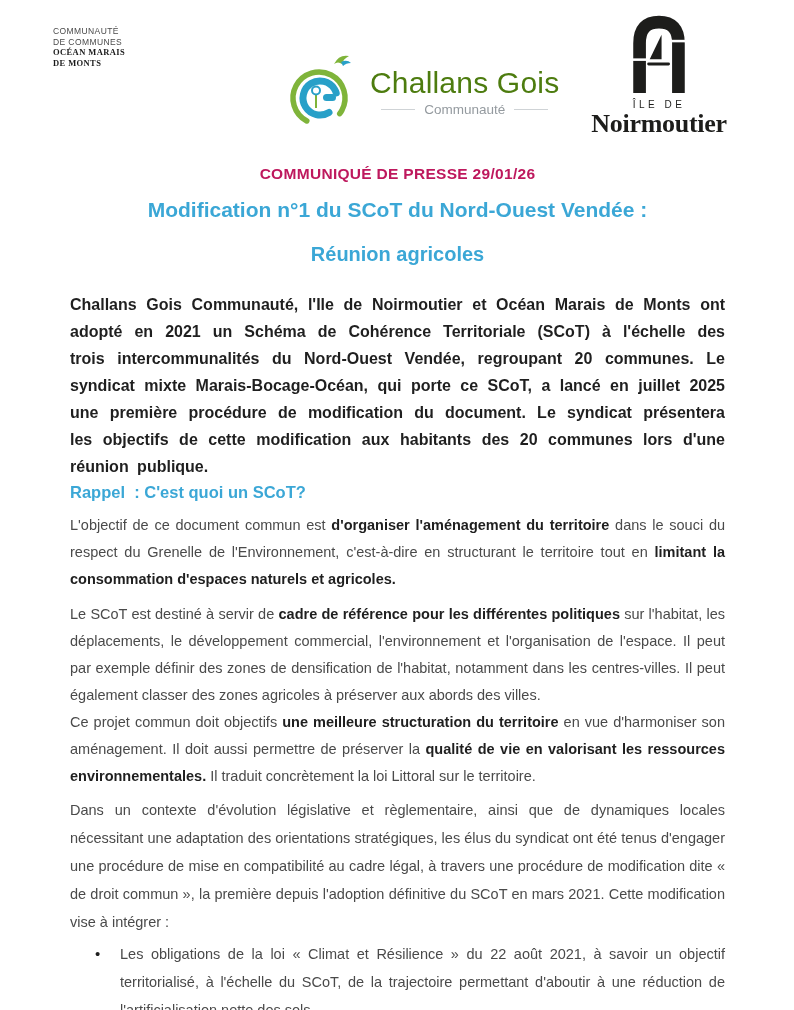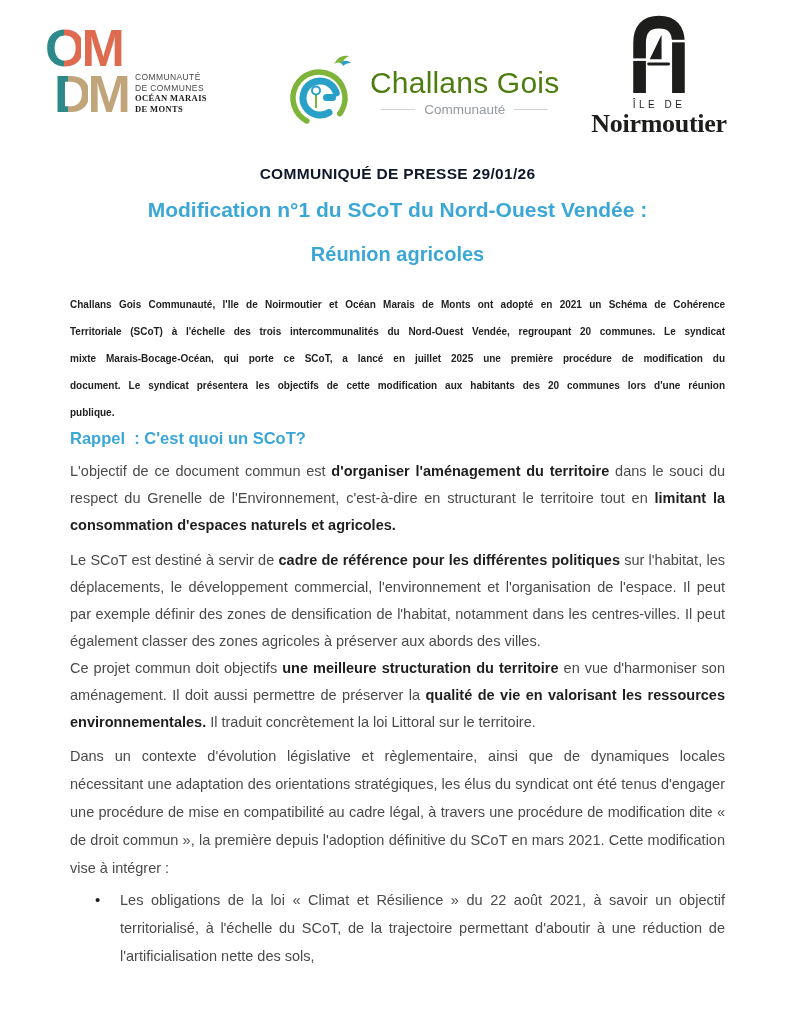--- a/index.html
+++ b/index.html
@@ -43,50 +43,46 @@
 
   
   .noirmoutier { position:absolute; right:52px; top:12px; text-align:center; width:166px; }
   .nm-glyph { width:76px; height:86px; display:block; margin:0 auto; }
   .nm-top { margin-top:1px; font-size:10px; letter-spacing:3.5px; color:#1d1d1b; font-weight:500; }
   .nm-name { font-family:"Liberation Serif", serif; font-weight:700; font-size:26px;
              line-height:27px; color:#1d1d1b; letter-spacing:-0.3px; }
 
   
   .content { position:absolute; left:70px; right:69px; top:165px; }
-  .press-label { font-size:15.5px; font-weight:700; text-align:center; color:#0f172a; letter-spacing:.3px; line-height:18px; }
+  .press-label { font-size:15.5px; font-weight:700; text-align:center; color:#be185d; letter-spacing:.3px; line-height:18px; }
   .title1 { margin-top:12px; font-size:21px; font-weight:700; text-align:center; color:#3BA7D6; line-height:30px; }
   .title2 { margin-top:14px; font-size:20px; font-weight:700; text-align:center; color:#3BA7D6; line-height:30px; }
 
   .para { font-size:14.5px; line-height:27px; text-align:justify; color:#4a4a4a; }
   .para .seg-b { font-weight:700; color:#1f1f1f; }
-  .intro { margin-top:22px; font-size:10px; font-weight:700; color:#1f1f1f; word-spacing:4px; }
+  .intro { margin-top:22px; font-size:16px; font-weight:700; color:#1f1f1f; word-spacing:4px; }
   .sec { font-size:16.5px; font-weight:700; color:#3BA7D6; line-height:24px; white-space:pre-wrap; }
   .h-rappel { margin-top:0; }
   .p-a { margin-top:8px; }
   .p-b { margin-top:8px; }
   .p-c { margin-top:0px; }
   .h-modif { margin-top:-2px; }
   .p-d { margin-top:6px; line-height:28px; }
   .bullet-list { margin-top:4px; list-style:none; padding-left:50px; }
   .bullet-list li { position:relative; font-size:14.5px; line-height:28px; text-align:justify; color:#4a4a4a; }
   .bullet-list li::before { content:"•"; position:absolute; left:-25px; top:0; color:#1f1f1f; font-size:15px; }
 </style>
 </head>
 <body>
 
 <div class="page">
 
   <div class="logo-header">
 
     <div class="omdm">
-      <div class="omdm-mark">
-        <div class="omdm-row"><span class="ltr ltr-o">O</span><span class="ltr ltr-m1">M</span></div>
-        <div class="omdm-row row2"><span class="ltr ltr-d">D</span><span class="ltr ltr-m2">M</span></div>
-      </div>
       <div class="omdm-caption">
         <div>COMMUNAUTÉ</div>
         <div>DE COMMUNES</div>
         <div class="bld">OCÉAN MARAIS</div>
         <div class="bld">DE MONTS</div>
       </div>
     </div>
 
     <div class="challans">
       <svg class="cg-icon" viewBox="0 0 72 80">

